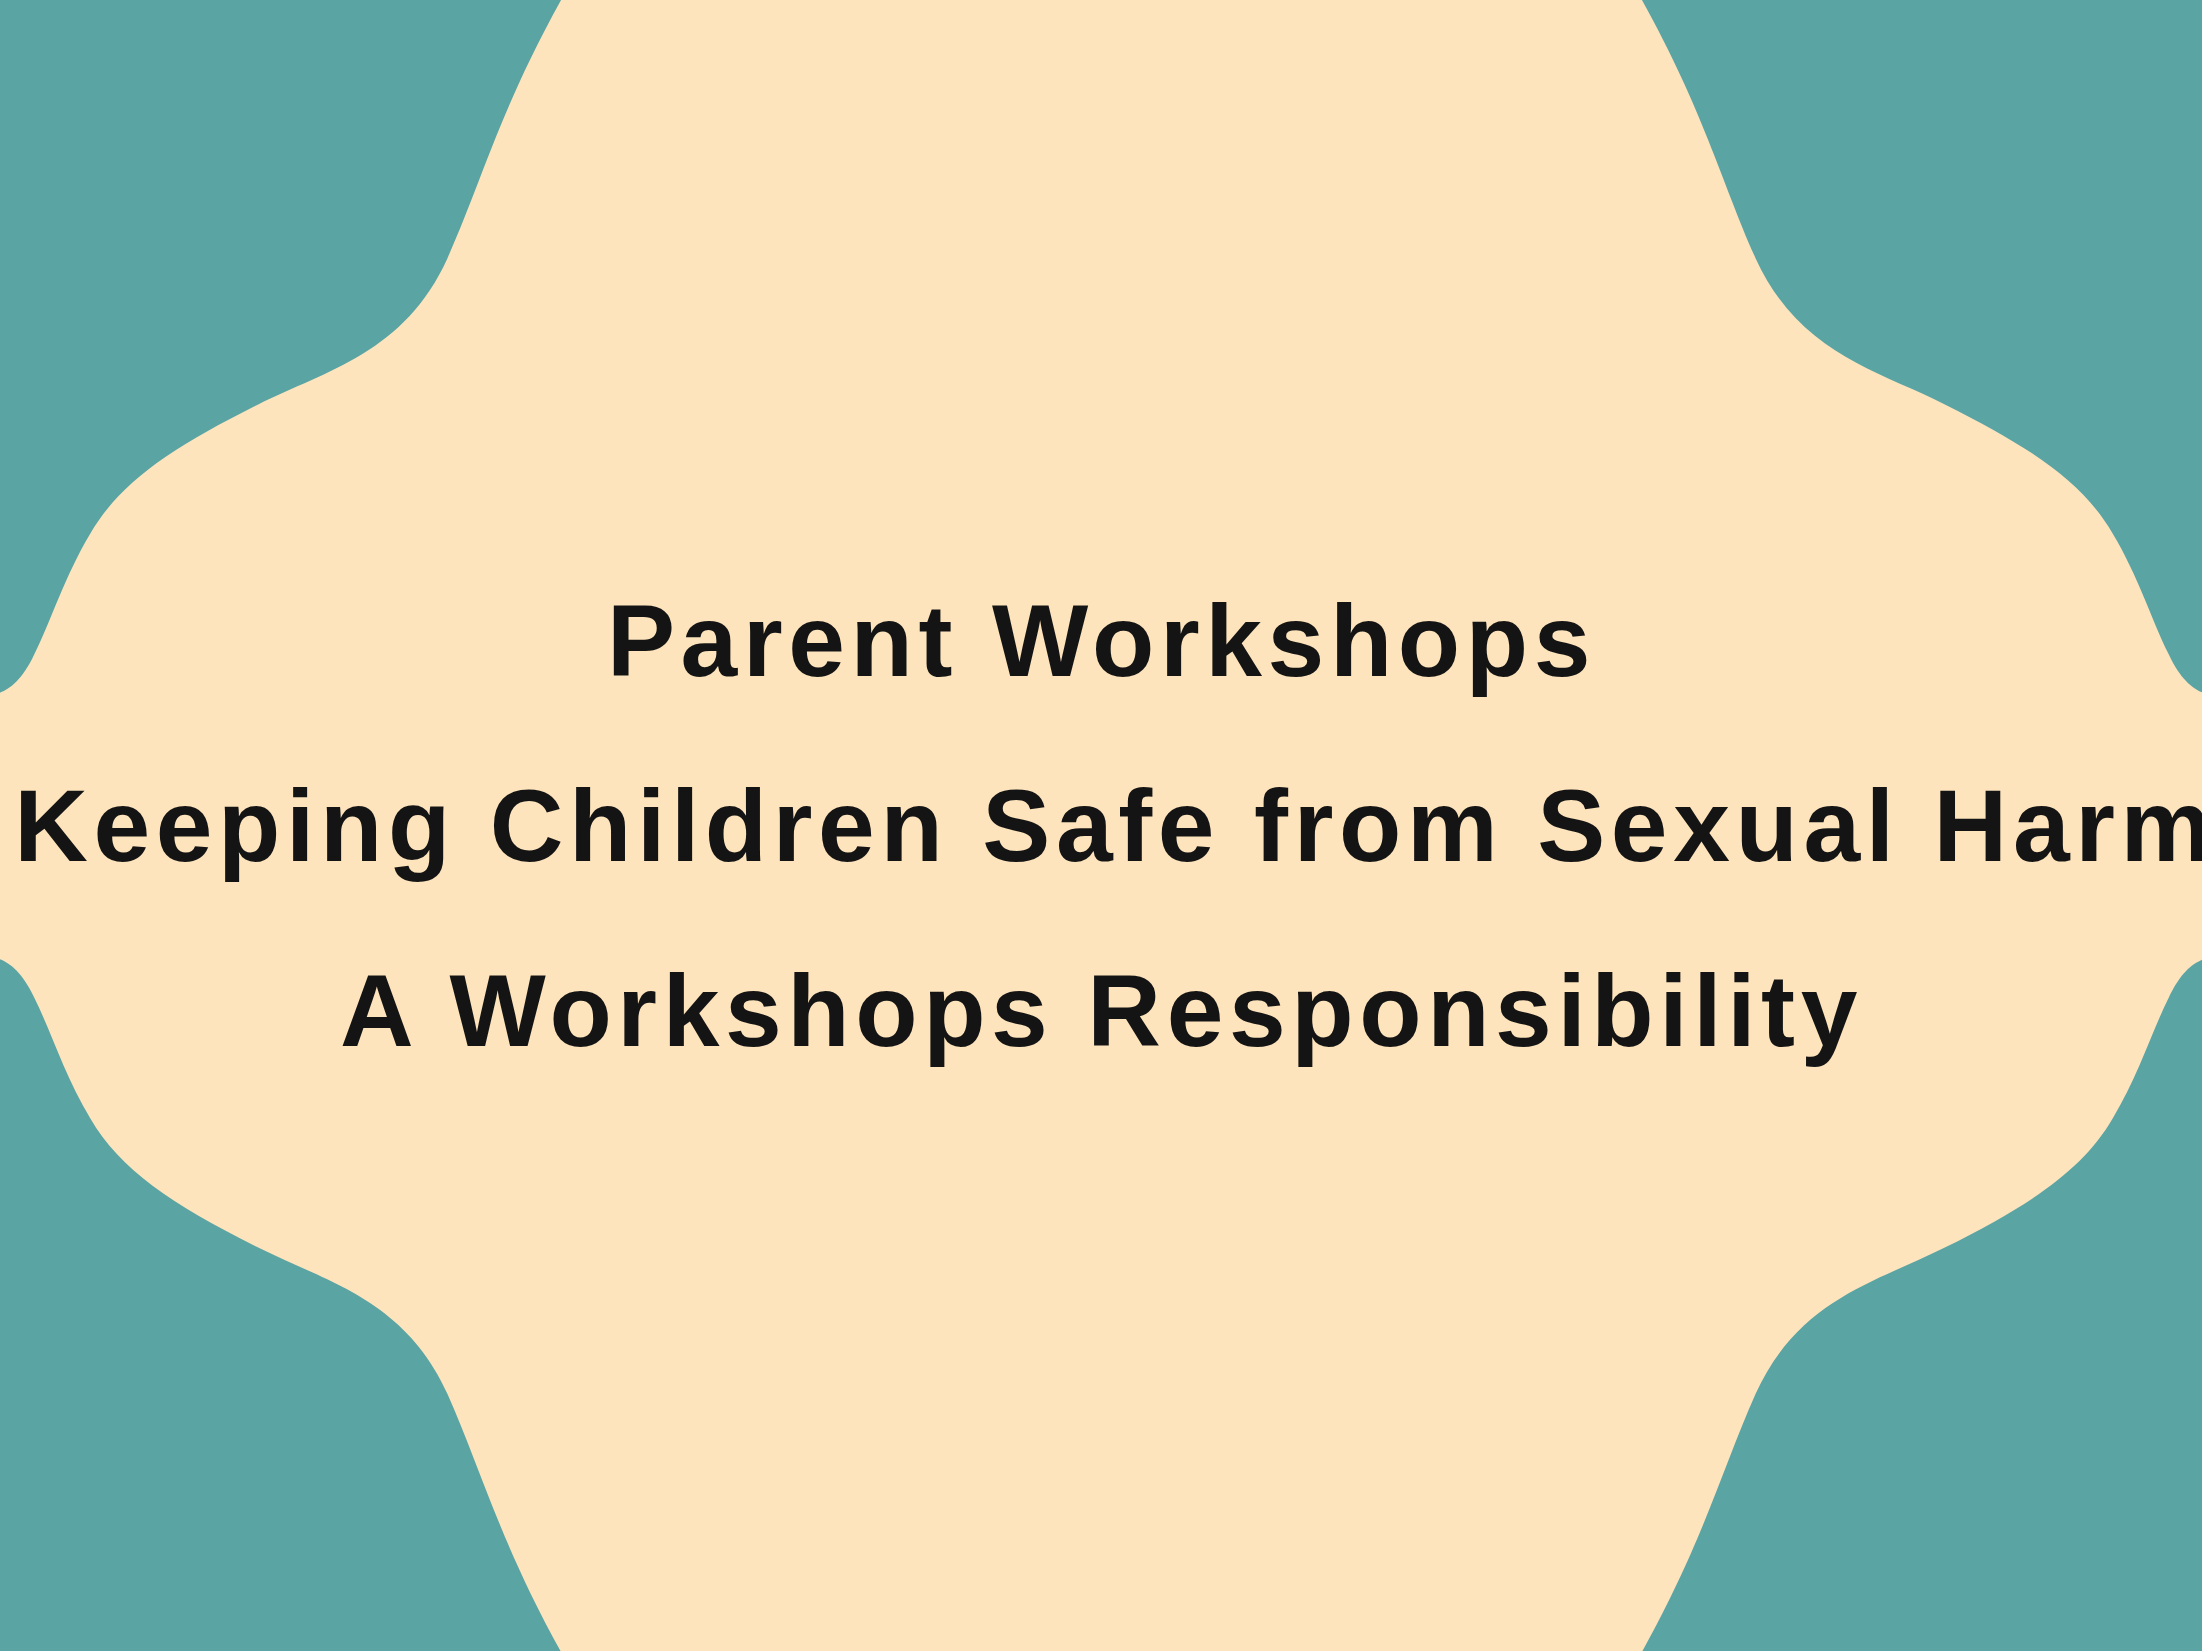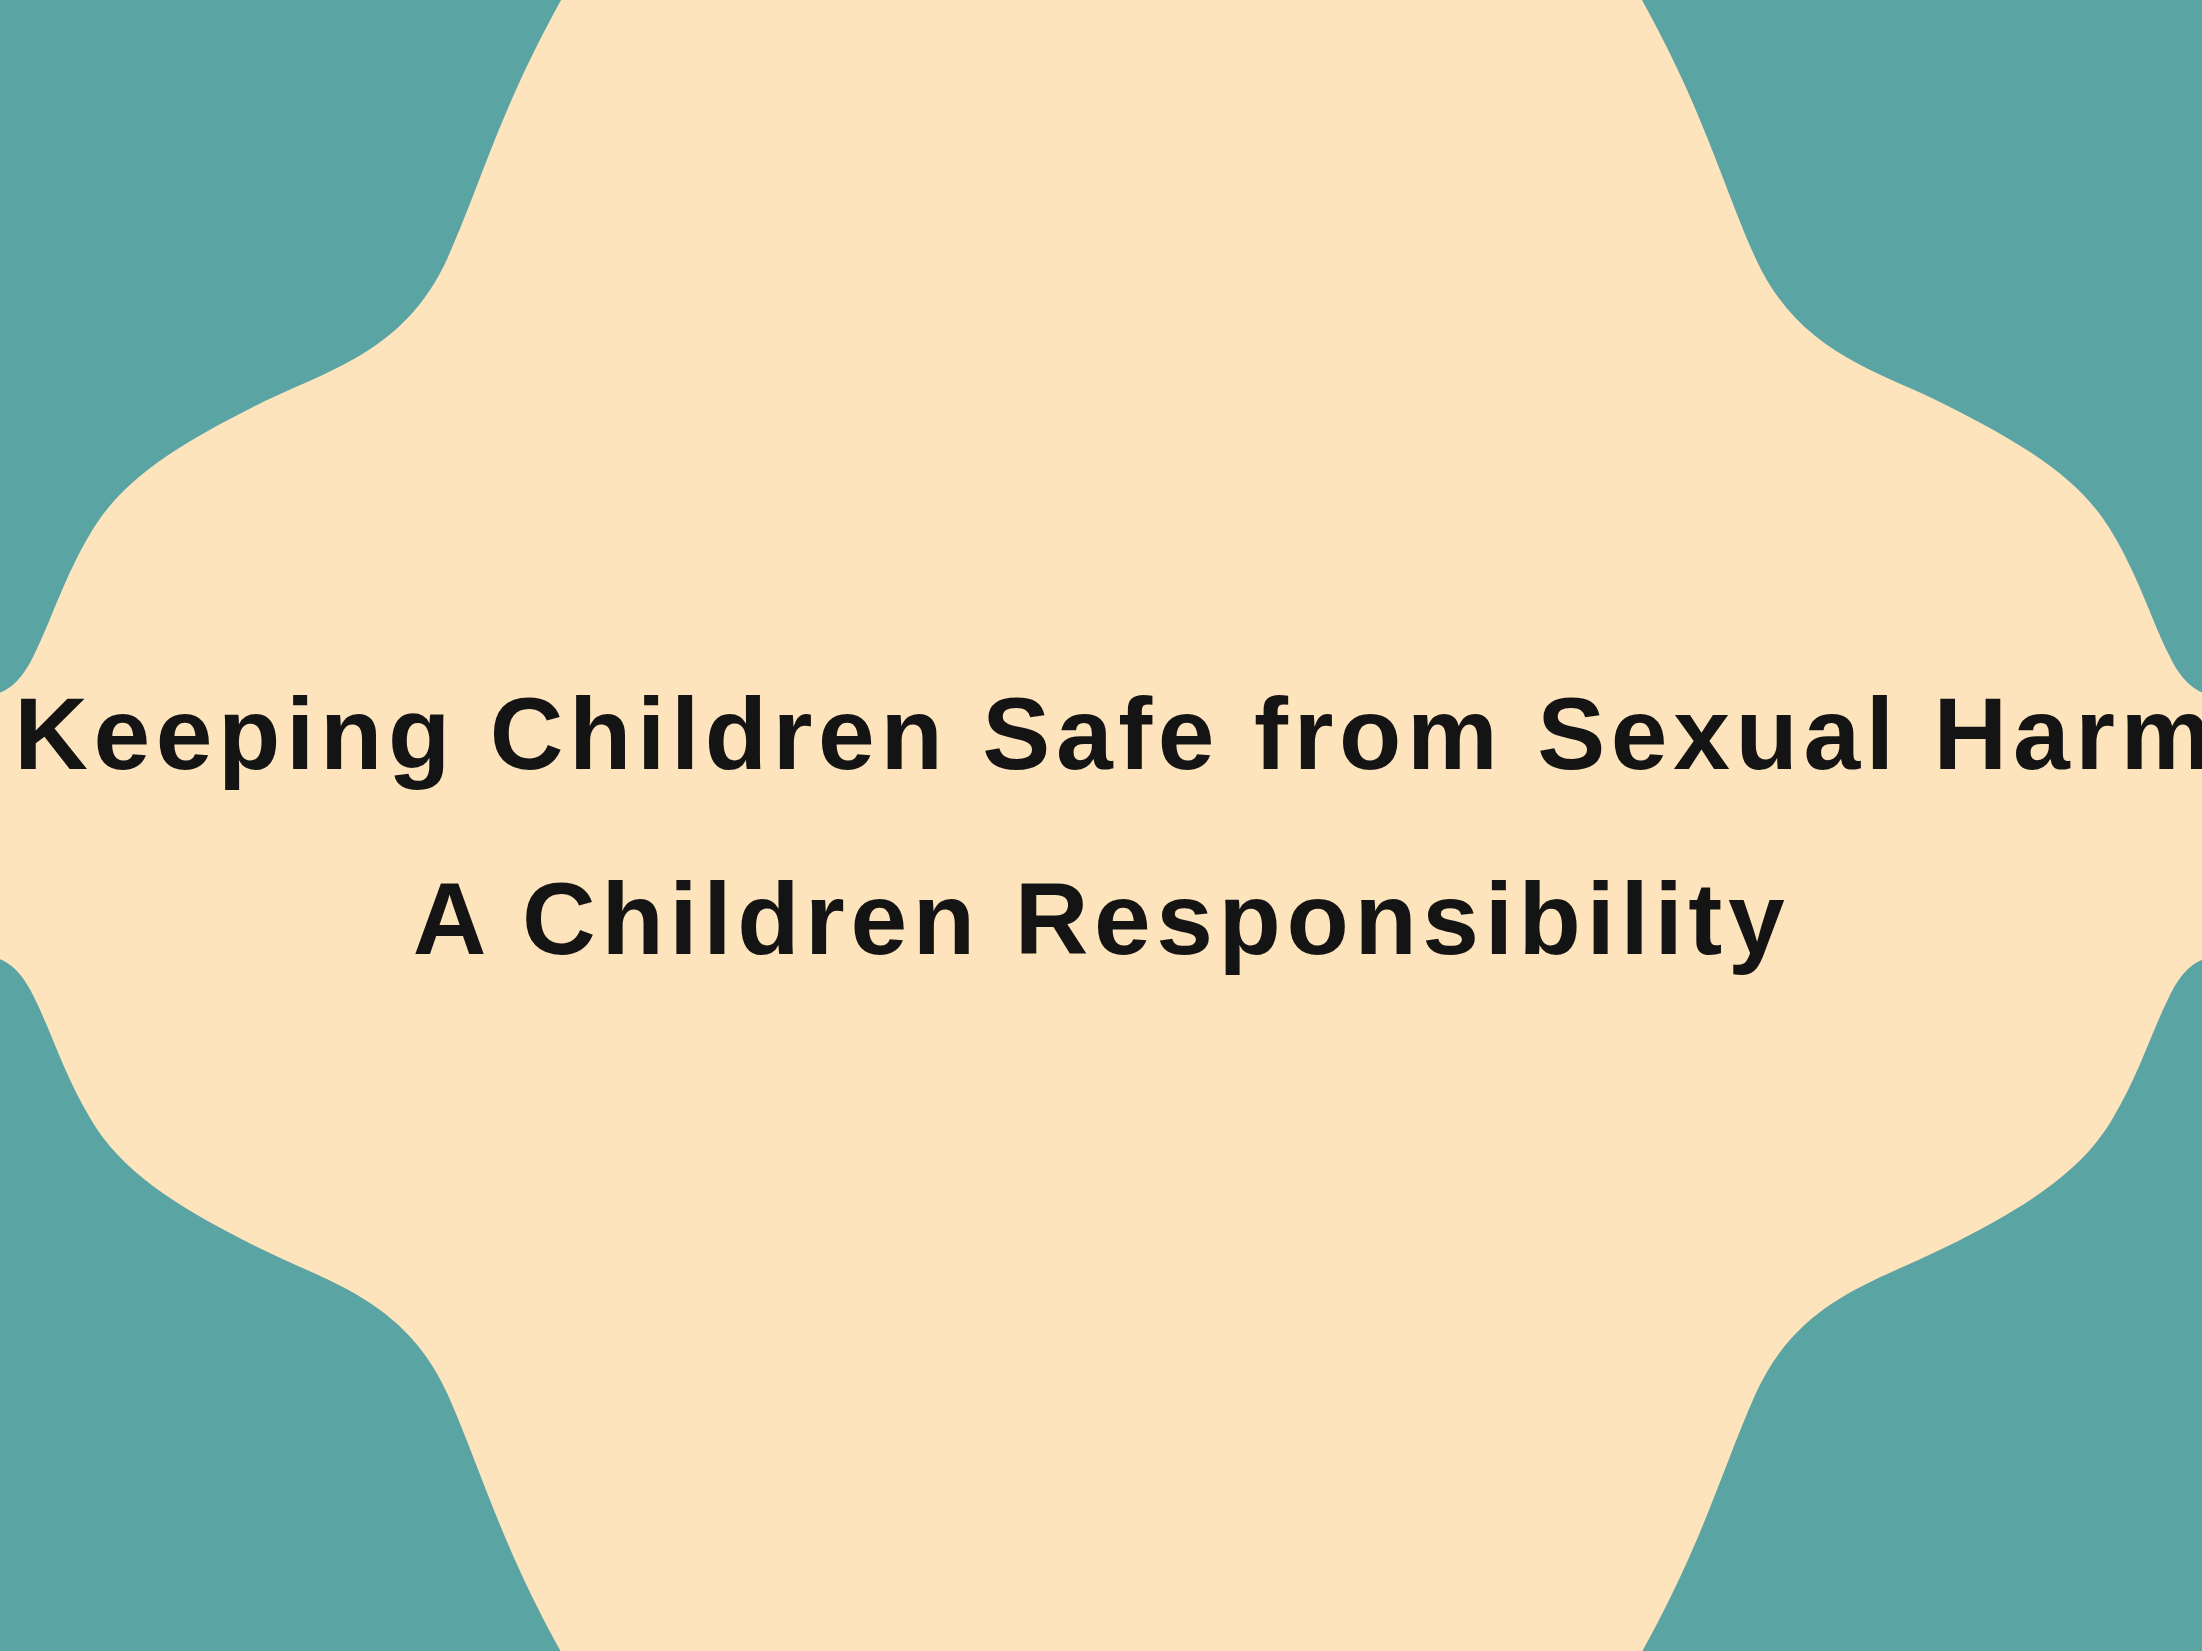--- a/index.html
+++ b/index.html
@@ -90,18 +90,19 @@
 
     <path fill="#5ba4a4" d="M2560,1920 L1908,1920
              C 1980,1790 2000,1710 2040,1620
              C 2090,1510 2180,1490 2260,1450
              C 2360,1400 2420,1360 2455,1300
              C 2485,1250 2500,1200 2520,1160
              C 2534,1130 2548,1120 2560,1115 Z"></path>
   </svg>
 
   <div id="content">
+    <div class="title-line" id="line-1">Parent Workshops</div>
     <div class="title-line" id="line-2">Keeping Children Safe from Sexual Harm</div>
-    <div class="title-line" id="line-3">A Children Responsibility</div>
+    <div class="title-line" id="line-3">A Workshops Responsibility</div>
   </div>
 
 </div>
 
 
 </body></html>

